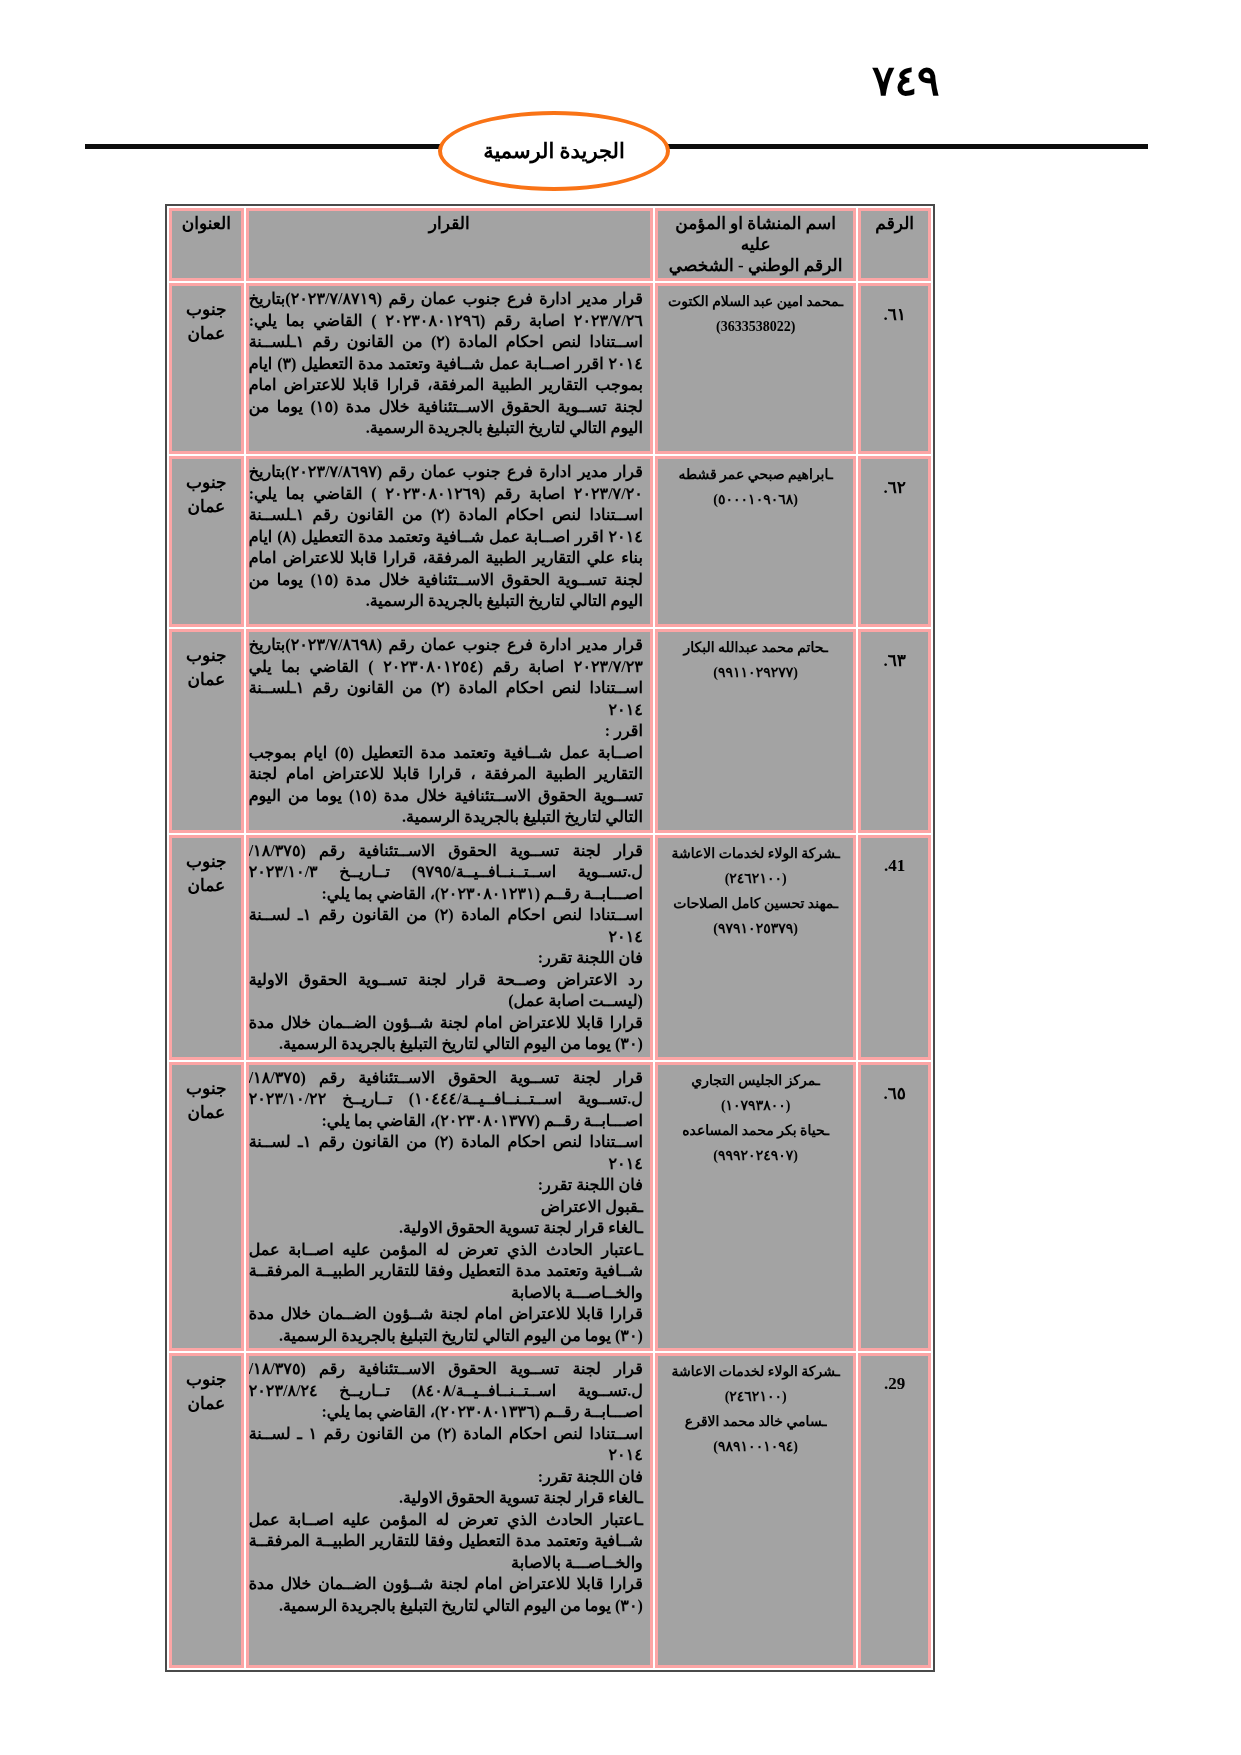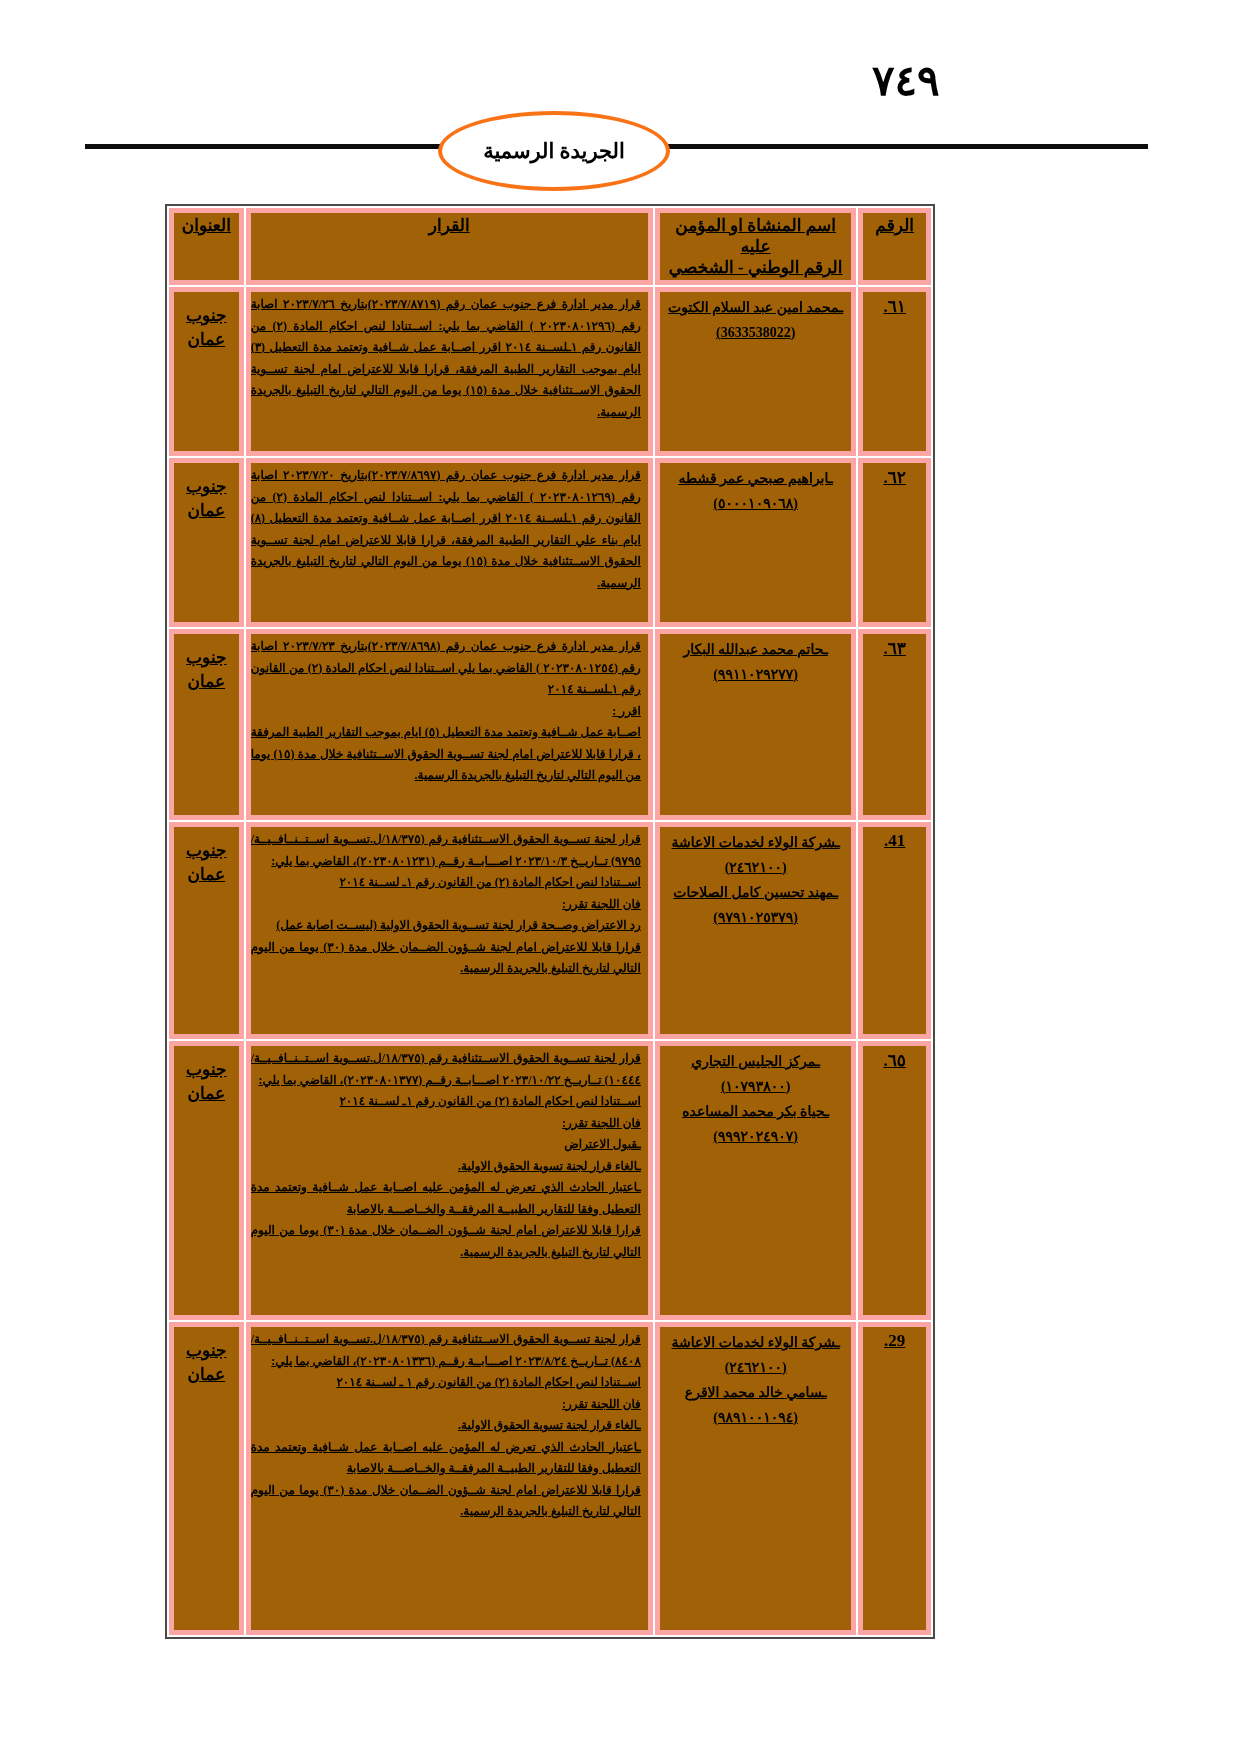--- a/index.html
+++ b/index.html
@@ -28,41 +28,40 @@
   }
   table.records{
     position:absolute;top:204px;left:165px;width:770px;
     direction:rtl;
     border:2px solid #4a4a4a;
     border-collapse:separate;border-spacing:2px;
     background:#ffffff;
     table-layout:fixed;
   }
   table.records th, table.records td{
-    border:5px solid #fca5a5;
+    border:3px solid #fca5a5;
     vertical-align:top;
-    background:#a16207;
+    background:#a3a3a3;
     font-weight:bold;
     overflow:hidden;
-    text-decoration:underline;
   }
   thead th{
     text-align:center;font-size:17px;line-height:21px;
     height:44px;padding:2px 2px;vertical-align:top;
   }
   .cell-number{
-    text-align:center;font-size:17px;padding-top:4px;direction:rtl;
+    text-align:center;font-size:17px;padding-top:18px;direction:rtl;
   }
   .cell-name{
     text-align:center;font-size:14px;line-height:25px;padding:3px 2px;
     direction:rtl;
   }
   .cell-name .name-line{padding:0 1px;}
   .cell-decision{
-    font-size:12px;line-height:21.5px;padding:2px 7px 2px 0;
+    font-size:16px;line-height:21.5px;padding:2px 7px 2px 0;
     direction:rtl;
   }
   .cell-decision .para{text-align:justify;}
   .cell-address{
     text-align:center;font-size:17px;line-height:24px;padding-top:12px;
     white-space:pre-line;direction:rtl;
   }
   
   #rows tr:nth-child(1) td{height:146px;}
   #rows tr:nth-child(2) td{height:146px;}

